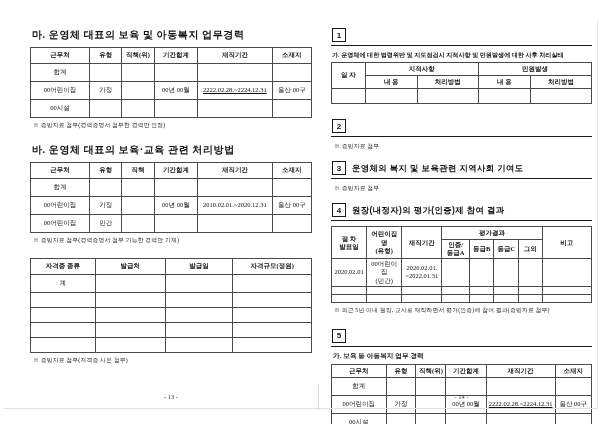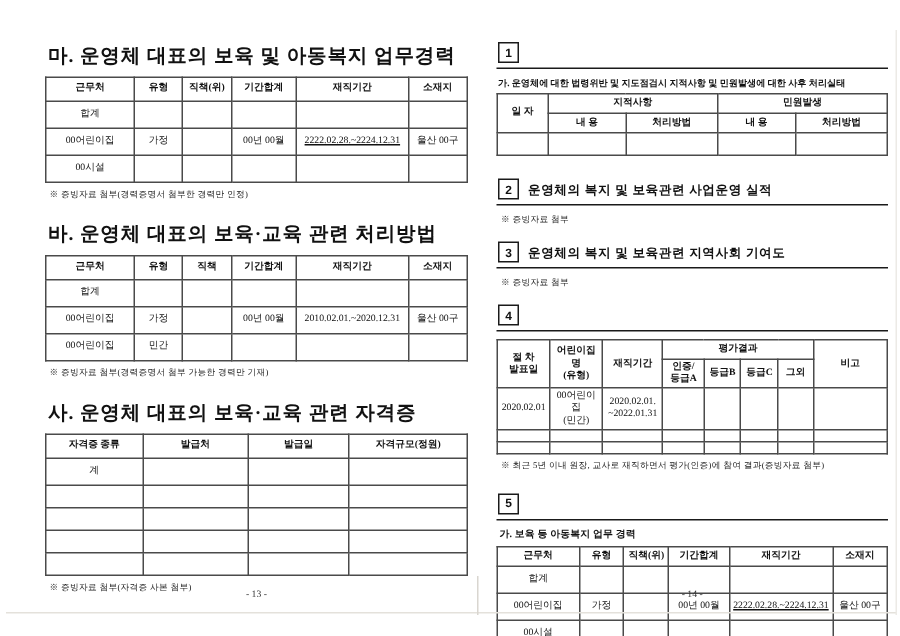--- a/index.html
+++ b/index.html
@@ -10,21 +10,21 @@
   }
   
   .scan-bottom{position:absolute;left:4px;right:2px;top:408px;height:1px;background:#e4e1db;}
   .scan-divider{position:absolute;left:318px;top:384px;width:1px;height:26px;background:#d9d6d0;}
   .scan-right{position:absolute;right:2px;top:20px;bottom:14px;width:1px;background:#eceae6;}
 
   .page{position:absolute;top:28px;}
   #page-left{left:30px;width:282px;}
   #page-right{left:331px;width:261px;}
 
-  .sec-title{font-size:13px;font-weight:bold;letter-spacing:0.6px;margin:0 0 5px 2px;font-family:Liberation Serif, serif;}
+  .sec-title{font-size:10px;font-weight:bold;letter-spacing:0.6px;margin:0 0 5px 2px;font-family:Liberation Serif, serif;}
   .tbl{width:100%;border-collapse:collapse;table-layout:fixed;}
   .tbl th,.tbl td{
     border:1px solid #4a4a4a;font-size:6.5px;text-align:center;vertical-align:middle;
     padding:1px 2px;font-weight:normal;line-height:1.25;height:15px;overflow:hidden;
   }
   .tbl th{font-weight:bold;height:13px;}
   .note{font-size:5.8px;color:#222;margin:3px 0 0 3px;letter-spacing:0.2px;}
   .gap13{height:13px;}
   .gap10{height:10px;}
   .u{text-decoration:underline;}
@@ -149,21 +149,20 @@
         <td></td>
         <td></td>
         <td></td>
       </tr>
     </tbody>
       </table>
     <div class="note">※ 증빙자료 첨부(경력증명서 첨부 가능한 경력만 기재)</div>
 
     <div class="gap13"></div>
 
-    <div class="sec-title">사. 운영체 대표의 보육·교육 관련 자격증</div>
     <table class="tbl">
       <colgroup>
           <col style="width:23%">
           <col style="width:25%">
           <col style="width:24%">
           <col style="width:28%">
         </colgroup>
       <tbody>
           <tr>
         <th>자격증 종류</th>
@@ -239,36 +238,36 @@
             <td></td>
             <td></td>
       </tr>
     </tbody>
       </table>
 
     <div style="height:15px;"></div>
 
     <div class="rsec-head">
       <span class="num-box">2</span>
-      <span class="rsec-title">운영체의 복지 및 보육관련 사업운영 실적</span>
     </div>
     <div class="note">※ 증빙자료 첨부</div>
 
     <div class="gap10"></div>
 
     <div class="rsec-head">
       <span class="num-box">3</span>
       <span class="rsec-title">운영체의 복지 및 보육관련 지역사회 기여도</span>
     </div>
     <div class="note">※ 증빙자료 첨부</div>
 
     <div class="gap10"></div>
 
     <div class="rsec-head">
       <span class="num-box">4</span>
+      <span class="rsec-title">원장(내정자)의 평가(인증)제 참여 결과</span>
     </div>
     <table class="tbl" style="margin-top:4px;">
       <colgroup>
           <col style="width:13.5%">
           <col style="width:13.5%">
           <col style="width:15.5%">
           <col style="width:10.5%">
           <col style="width:9.5%">
           <col style="width:9.5%">
           <col style="width:9%">

